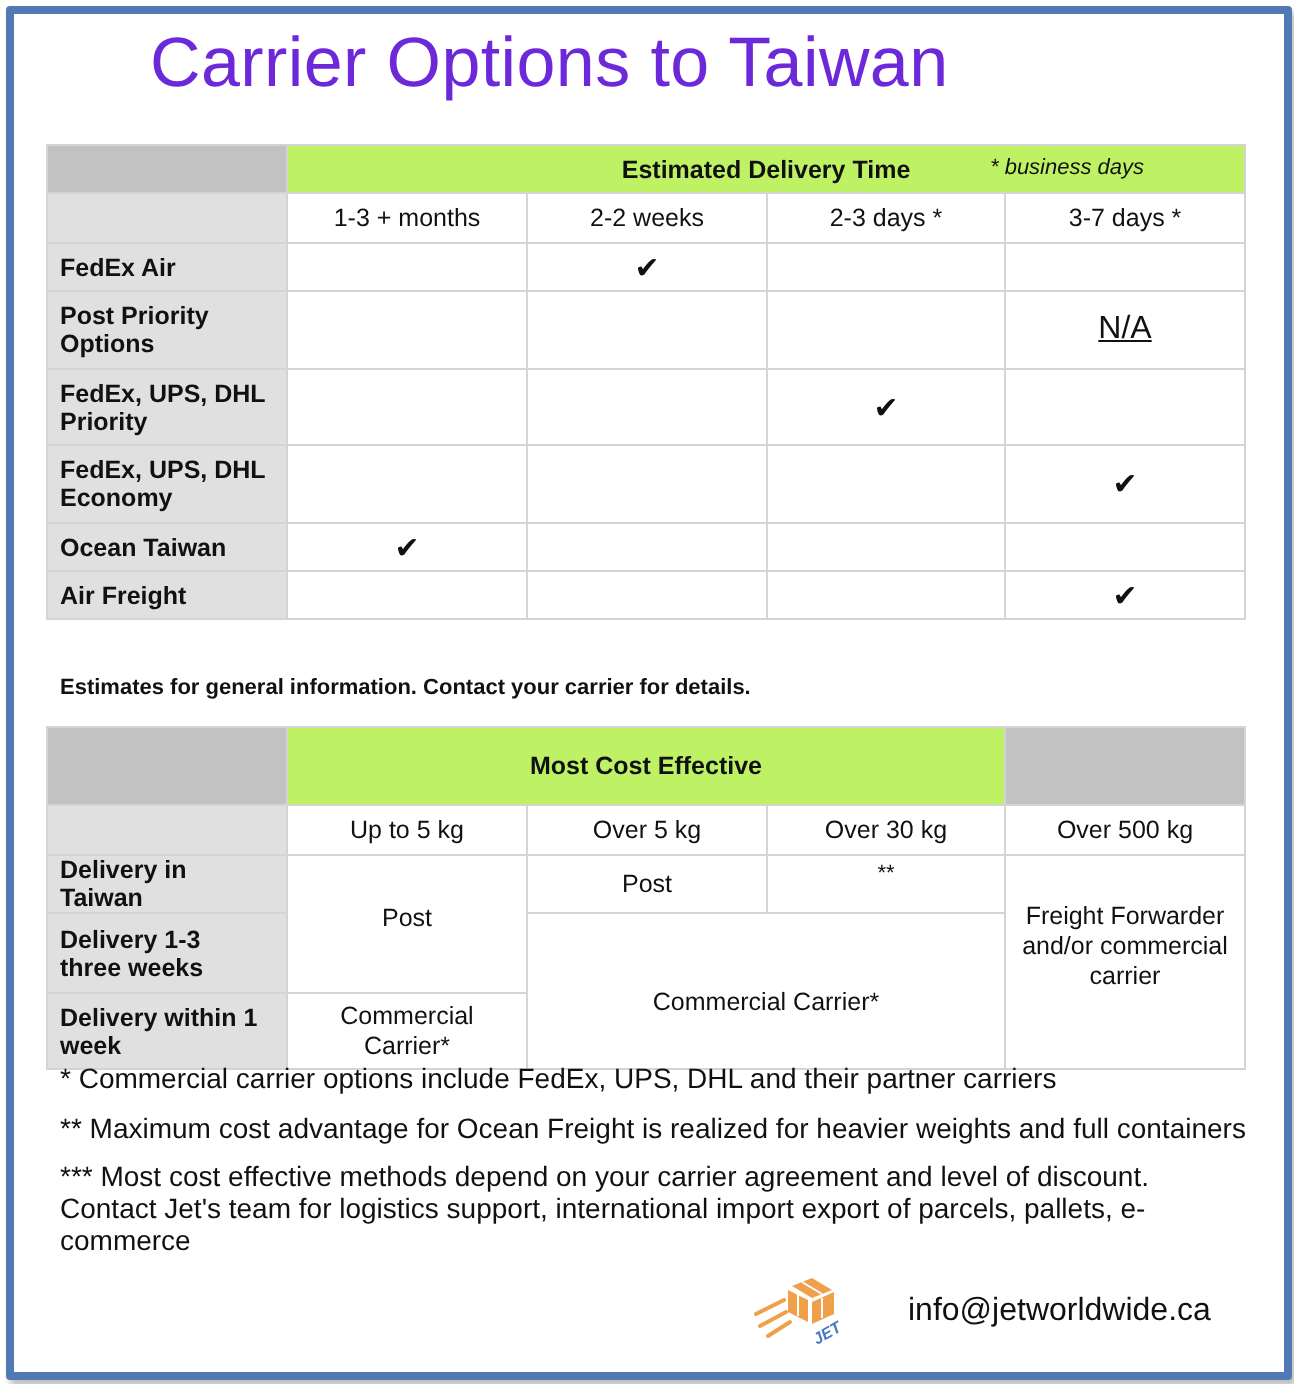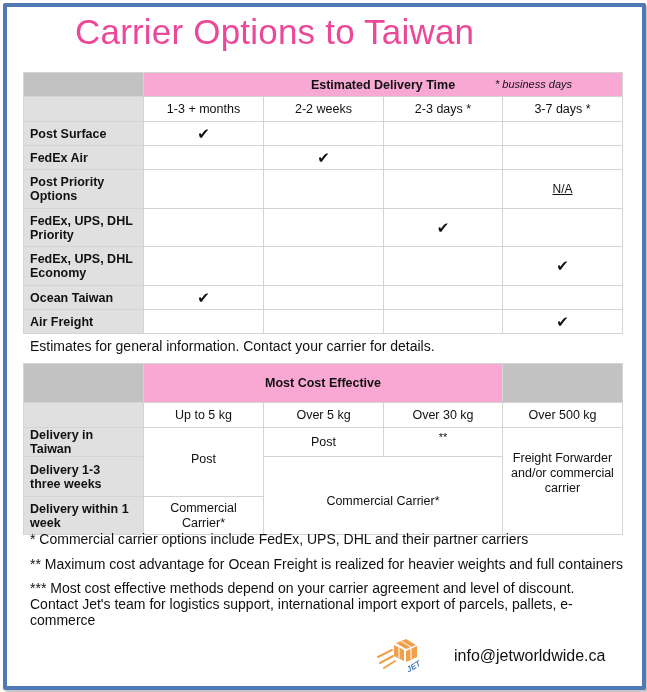--- a/index.html
+++ b/index.html
@@ -1,30 +1,30 @@
 <!DOCTYPE html>
 <html><head>
 <meta charset="utf-8">
 <style>
   html, body { margin:0; padding:0; background:#ffffff; }
   body { width:647px; height:692px; position:relative; overflow:hidden; font-family:"Liberation Sans", sans-serif; color:#111; }
   .frame { position:absolute; left:3px; top:3px; width:635px; height:679px; border:4px solid #5179b3; border-radius:2px; box-shadow:2px 3px 3px rgba(0,0,0,0.25); background:#fff; }
-  .title { position:absolute; left:75px; top:12px; font-size:35px; color:#ec4899; letter-spacing:0.2px; white-space:nowrap; }
+  .title { position:absolute; left:75px; top:12px; font-size:35px; color:#6d28d9; letter-spacing:0.2px; white-space:nowrap; }
   table { position:absolute; border-collapse:collapse; table-layout:fixed; font-size:12.5px; }
   td { border:1px solid #d4d4d4; padding:0 6px; vertical-align:middle; text-align:center; }
   td.rh { background:#e0e0e0; font-weight:bold; text-align:left; line-height:14px; }
-  td.hdr { background:#f9a8d4; font-weight:bold; text-align:center; }
+  td.hdr { background:#bef264; font-weight:bold; text-align:center; }
   td.corner { background:#c2c2c2; }
   td.corner2 { background:#e0e0e0; }
   .t1 { left:23px; top:72px; width:599px; }
   .t2 { left:23px; top:363px; width:599px; }
   .note-ital { font-style:italic; font-weight:normal; font-size:11px; position:absolute; right:50px; }
   .check { font-size:15px; }
-  .na { font-size:12px;text-decoration:underline; }
-  .estimate { position:absolute; left:30px; top:338px; font-size:14px; font-weight:normal; white-space:nowrap; }
+  .na { font-size:16px;text-decoration:underline; }
+  .estimate { position:absolute; left:30px; top:338px; font-size:11px; font-weight:bold; white-space:nowrap; }
   .fn { position:absolute; left:30px; font-size:14px; line-height:16px; }
   .email { position:absolute; left:454px; top:647px; font-size:16px; }
   .logo { position:absolute; left:374px; top:637px; width:48px; height:36px; }
 </style>
 </head>
 <body>
 
 <div class="frame"></div>
 
 <div class="title">Carrier Options to Taiwan</div>
@@ -44,27 +44,20 @@
       <span>Estimated Delivery Time</span>
       <span class="note-ital">* business days</span>
     </td>
   </tr>
   <tr style="height:25px">
     <td class="corner2"></td>
     <td style="font-weight:normal">1-3 + months</td>
     <td>2-2 weeks</td>
     <td>2-3 days *</td>
     <td>3-7 days *</td>
-  </tr>
-  <tr style="height:24px">
-    <td class="rh">Post Surface</td>
-    <td class="check">✔</td>
-    <td class="check"></td>
-    <td class="check"></td>
-    <td class="check"></td>
   </tr>
   <tr style="height:24px">
     <td class="rh">FedEx Air</td>
     <td class="check"></td>
     <td class="check">✔</td>
     <td class="check"></td>
     <td class="check"></td>
   </tr>
   <tr style="height:39px">
     <td class="rh">Post Priority Options</td>

